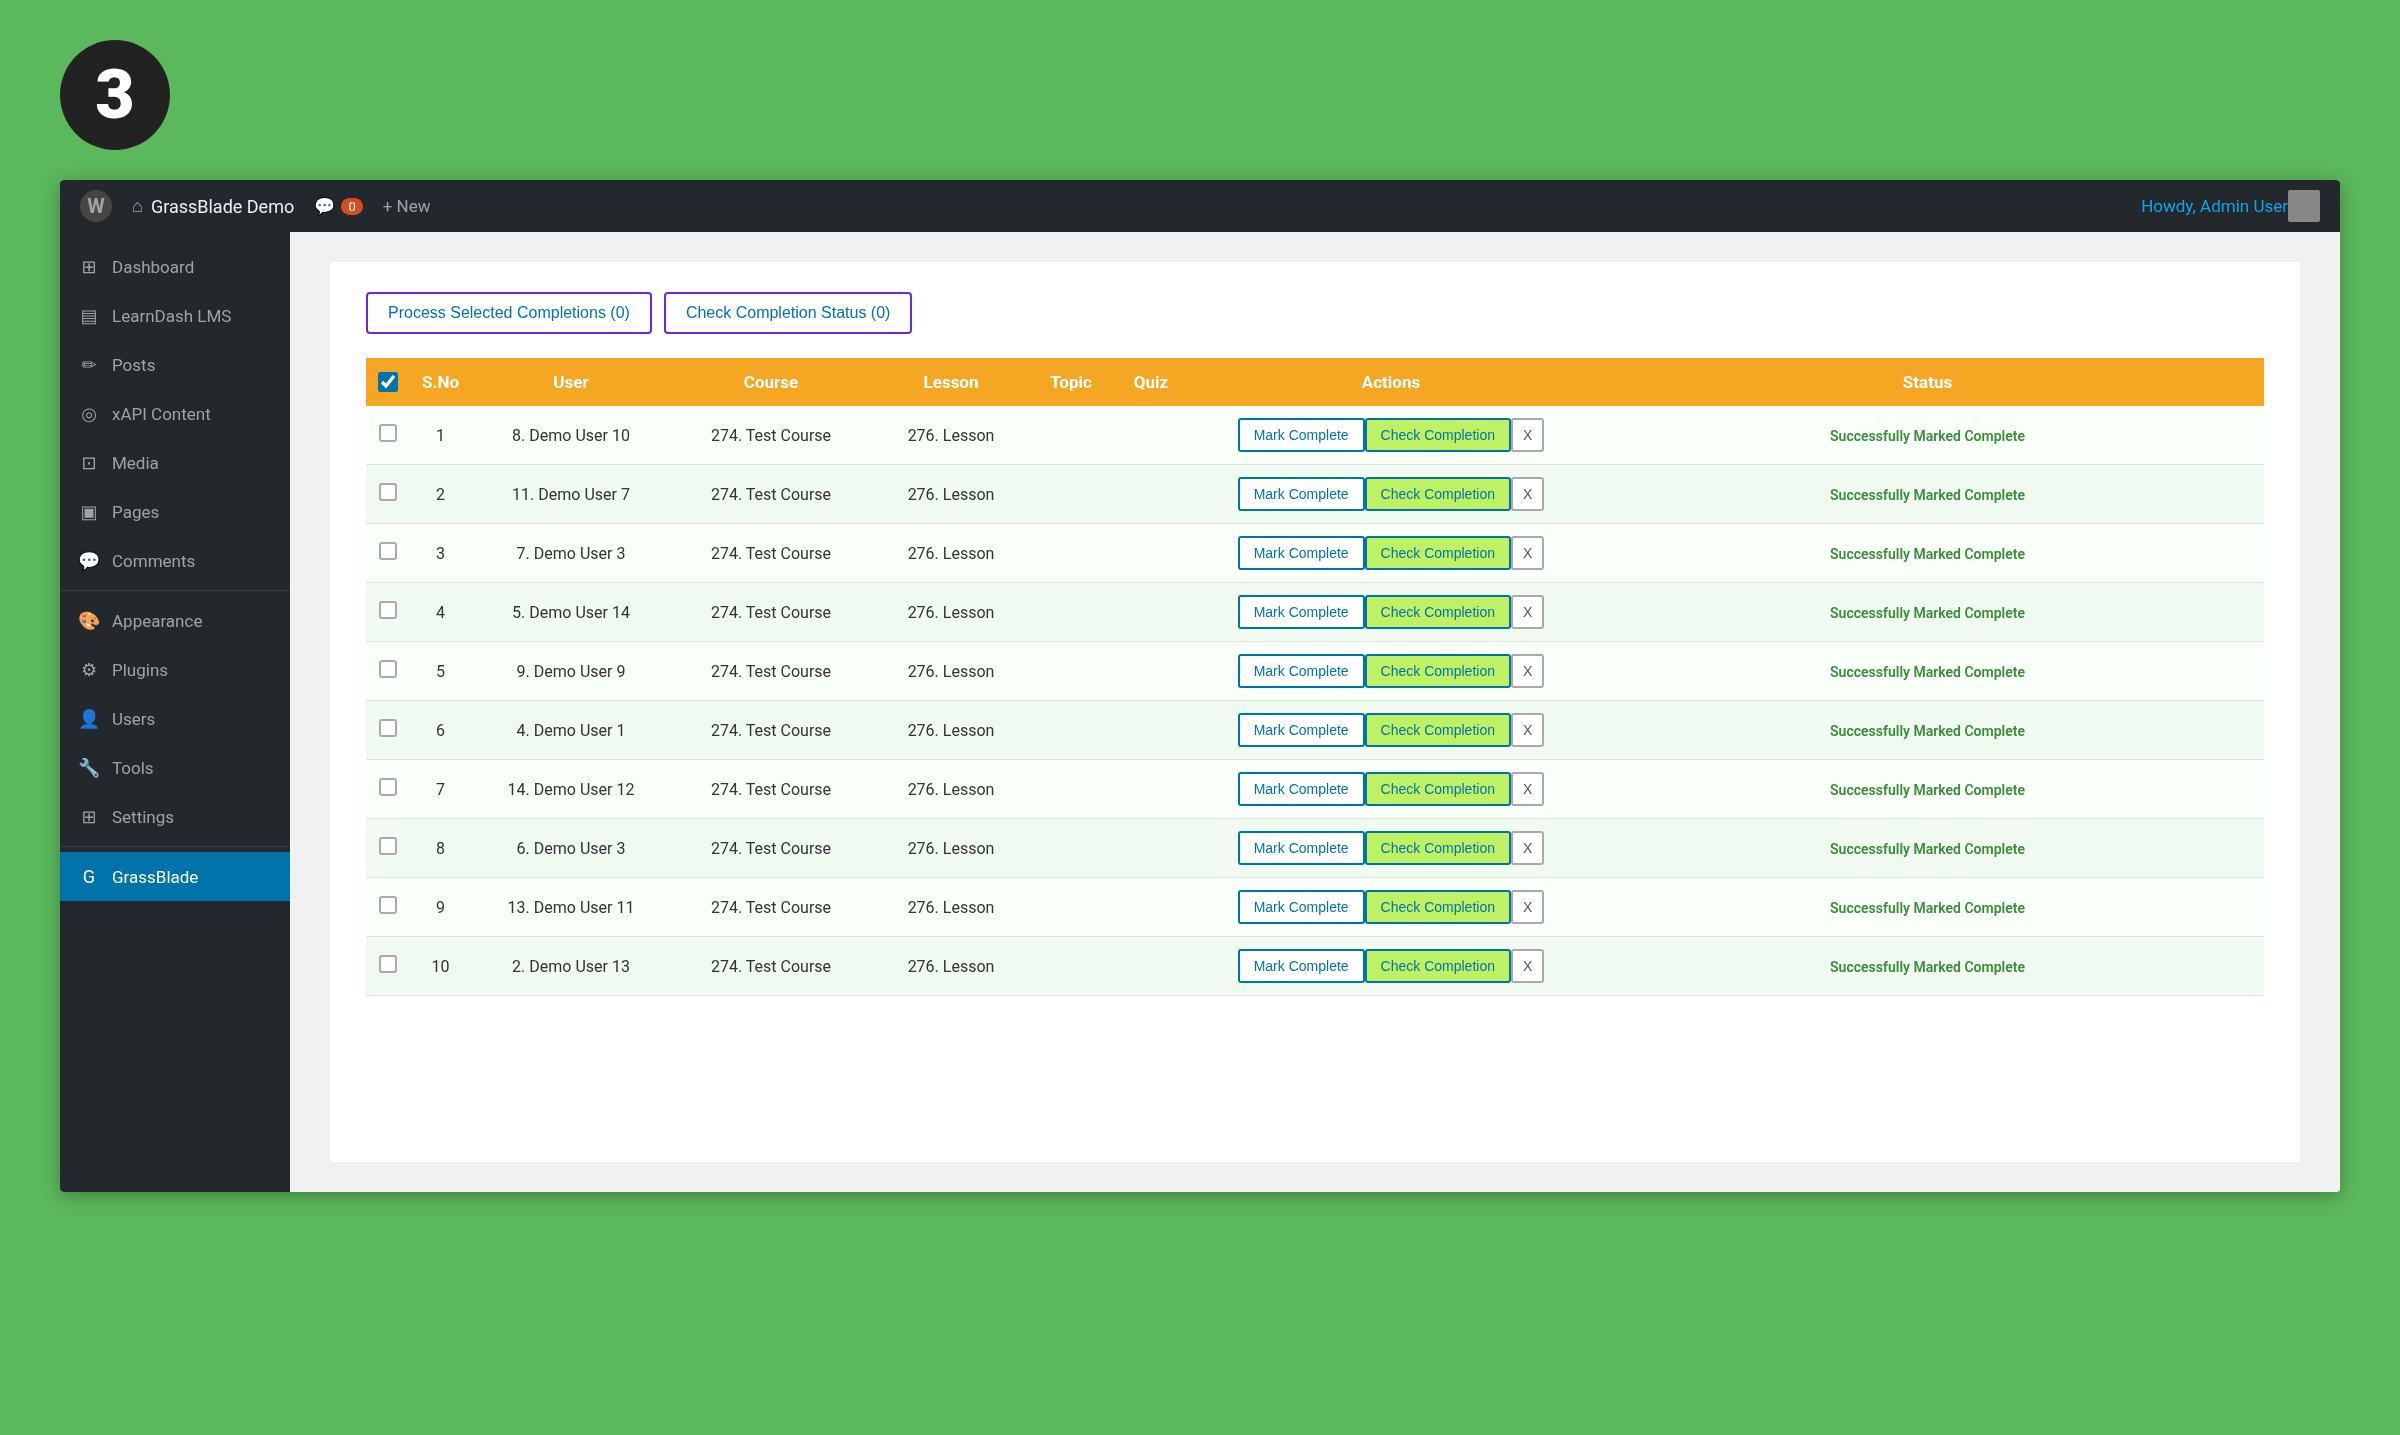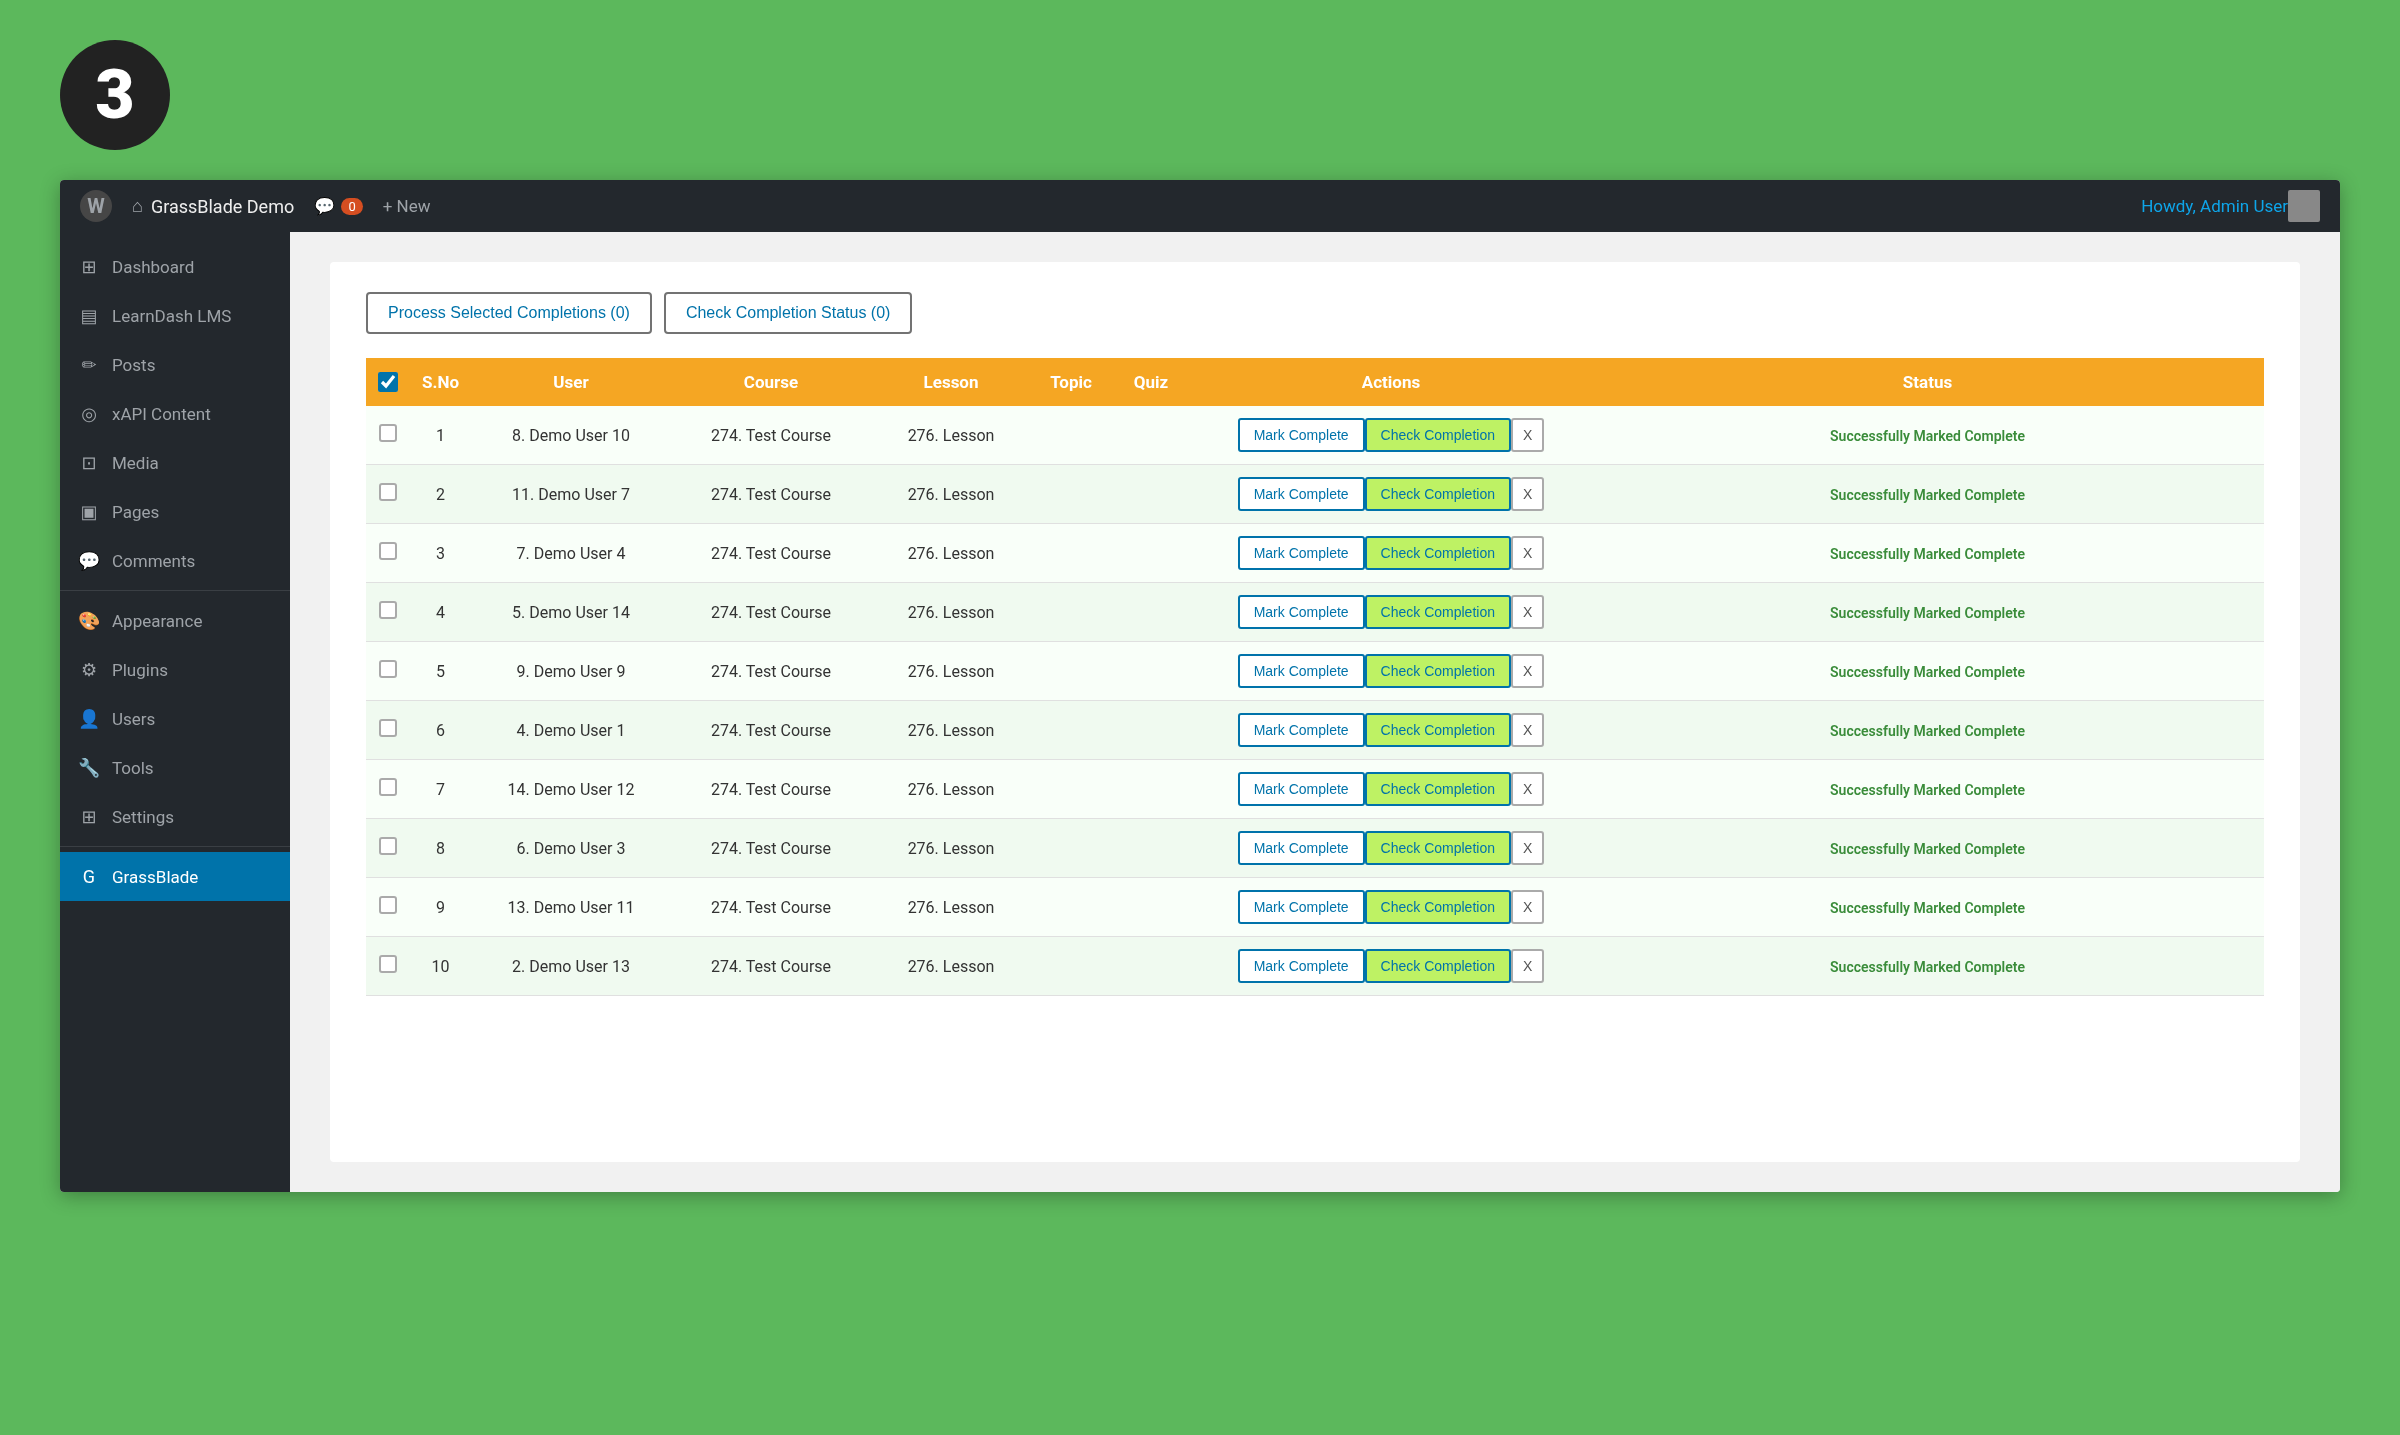--- a/index.html
+++ b/index.html
@@ -178,21 +178,21 @@
       min-height: 900px;
     }
 
     
     .action-buttons {
       display: flex;
       gap: 12px;
       margin-bottom: 24px;
     }
     .btn-outline {
-      border: 2px solid #737373;
+      border: 2px solid #6d28d9;
       background: #fff;
       color: #0073aa;
       padding: 10px 20px;
       font-size: 16px;
       border-radius: 4px;
       cursor: pointer;
     }
 
     
     .data-table {
@@ -454,21 +454,21 @@
     </td>
     <td>
       <span class="status-success">Successfully Marked Complete</span>
     </td>
   </tr>
               <tr>
     <td>
       <span class="row-checkbox"></span>
     </td>
     <td>3</td>
-    <td>7. Demo User 4</td>
+    <td>7. Demo User 3</td>
     <td>274. Test Course</td>
     <td>276. Lesson</td>
     <td></td>
     <td></td>
     <td>
       <div class="table-action-group">
         <button class="btn-mark-complete">Mark Complete</button>
         <button class="btn-check-completion">Check Completion</button>
         <button class="btn-remove">X</button>
       </div>

